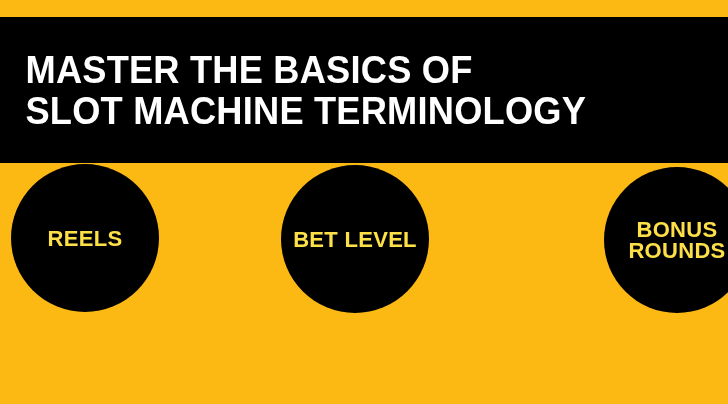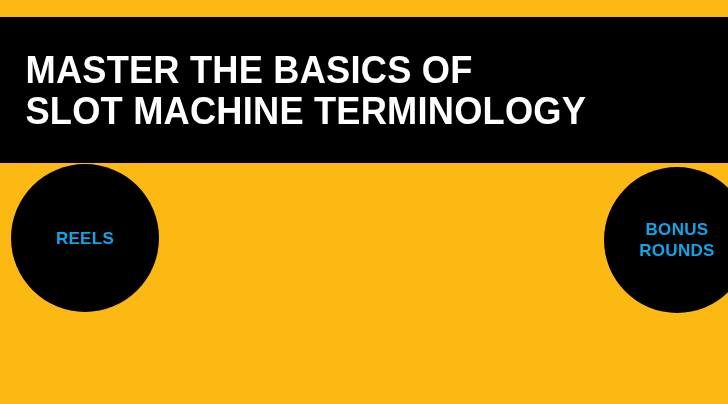--- a/index.html
+++ b/index.html
@@ -56,24 +56,24 @@
   .bubble {
     position: absolute;
     border-radius: 50%;
     background: #000000;
     display: flex;
     align-items: center;
     justify-content: center;
     box-sizing: border-box;
   }
   .bubble-label {
-    color: #0ea5e9;
+    color: #fde047;
     font-family: "Liberation Sans", sans-serif;
     font-weight: bold;
-    font-size: 17px;
+    font-size: 22px;
     line-height: 21px;
     text-align: center;
     letter-spacing: 0.3px;
     white-space: pre-line;
     padding: 0 4px;
   }
 </style>
 </head>
 <body>
 
@@ -83,19 +83,22 @@
 
   <div id="title-band">
     <div class="title-line">MASTER THE BASICS OF</div>
     <div class="title-line">SLOT MACHINE TERMINOLOGY</div>
   </div>
 
   <div id="bubbles">
       <div class="bubble" style="left: 11px; top: 164px; width: 148px; height: 148px; background: rgb(0, 0, 0);">
         <div class="bubble-label">REELS</div>
       </div>
+      <div class="bubble" style="left: 281px; top: 165px; width: 148px; height: 148px; background: rgb(0, 0, 0);">
+        <div class="bubble-label">BET LEVEL</div>
+      </div>
       <div class="bubble" style="left: 604px; top: 167px; width: 146px; height: 146px; background: rgb(0, 0, 0);">
         <div class="bubble-label">BONUS
 ROUNDS</div>
       </div>
     </div>
 
 </div>
 
 </body></html>

